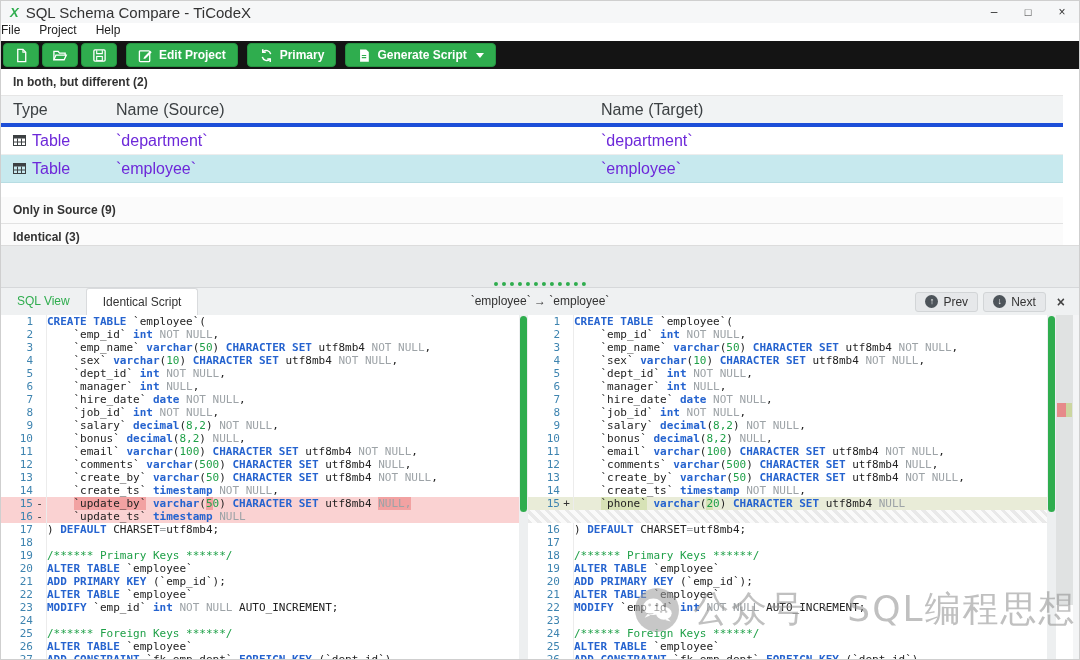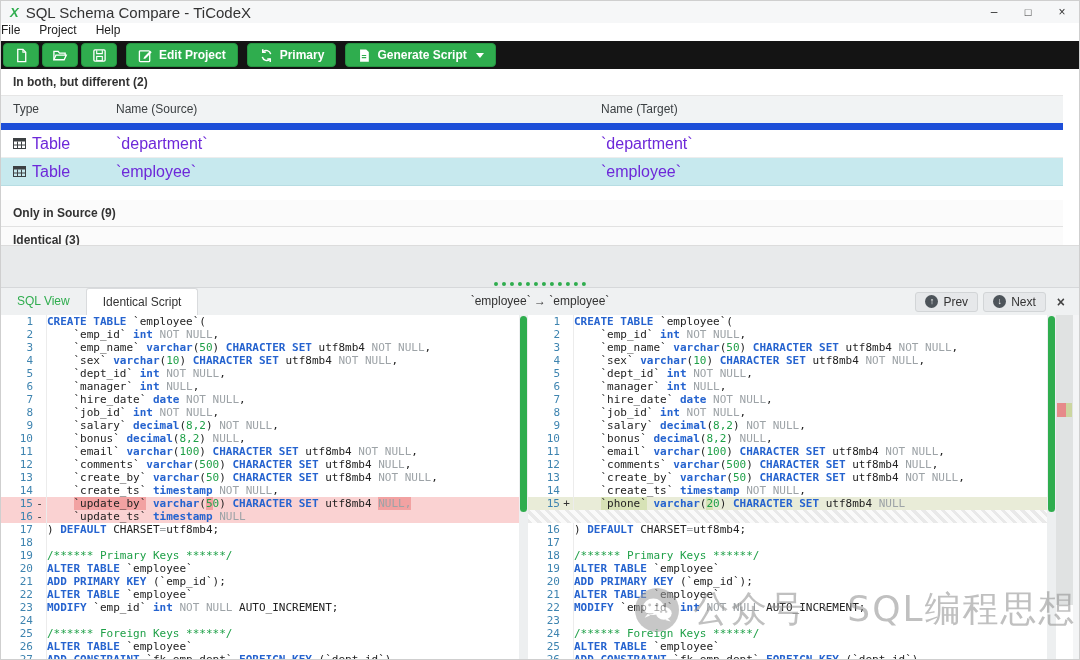--- a/index.html
+++ b/index.html
@@ -22,21 +22,21 @@
   .toolbar{position:absolute;top:40px;left:0;right:0;height:28px;background:#141414;display:flex;align-items:center;padding-left:2px;}
   .tbtn{height:24px;background:var(--accent_green,#2fad4e);border:1px solid #259542;border-radius:4px;color:#fff;display:flex;align-items:center;font-size:12px;font-weight:bold;padding:0 11px;gap:6px;margin-right:3px;font-family:inherit;cursor:pointer;}
   .tbtn.ico{width:36px;justify-content:center;padding:0;}
   .tbtn.grp{margin-left:6px;}
   .caret{width:0;height:0;border-left:4px solid transparent;border-right:4px solid transparent;border-top:5px solid #fff;margin-left:3px;}
 
   
   .grid{position:absolute;top:68px;left:0;right:16px;}
   .sechdr{height:26px;line-height:26px;padding-left:12px;font-size:12px;font-weight:bold;color:#333;background:#fbfbfb;border-bottom:1px solid #e2e2e2;}
   .sechdr.first{background:#fff;border-bottom:1px solid #e6e6e6;}
-  .colhead{position:relative;height:27px;background:#f1f3f4;border-bottom:7px solid #1d4ed8;font-size:12px;color:#3c4043;}
+  .colhead{position:relative;height:27px;background:#f1f3f4;border-bottom:4px solid #1d4ed8;font-size:16px;color:#3c4043;}
   .colhead span{position:absolute;top:0;line-height:27px;}
   .c-type{left:12px;} .c-src{left:115px;} .c-tgt{left:600px;}
   .crow{position:relative;height:27px;background:#fff;border-bottom:1px solid #ededed;font-size:16px;color:#6d28d9;}
   .crow.sel{background:var(--selected_row,#c7e9ee);border-bottom:1px solid #b7dde3;}
   .crow .cell{position:absolute;top:0;line-height:27px;display:flex;align-items:center;gap:6px;height:27px;}
   .rowgap{height:14px;background:#fff;}
   .grayband{position:absolute;top:244px;left:0;right:0;height:42px;background:#e8eaeb;border-top:1px solid #dcdcdc;}
 
   
   .splitter{position:absolute;top:281px;left:50%;transform:translateX(-50%);width:92px;height:0;border-top:4px dotted var(--accent_green,#2fad4e);z-index:6;}

